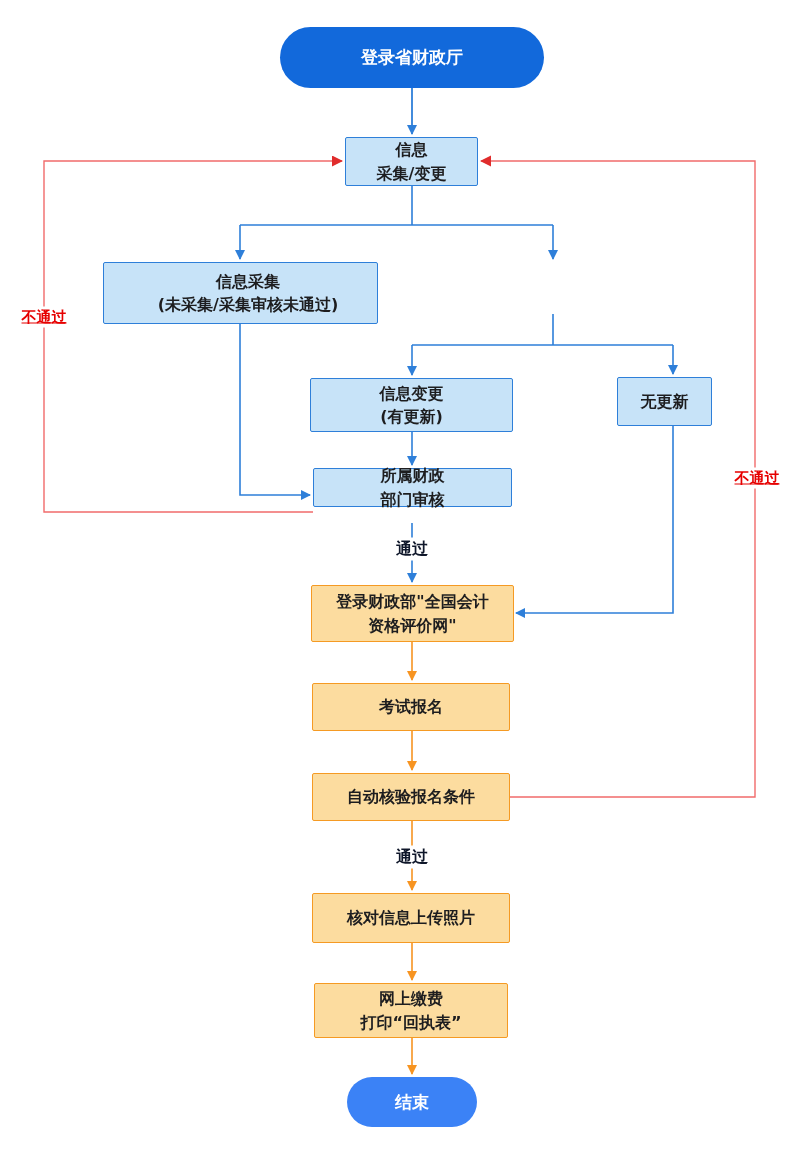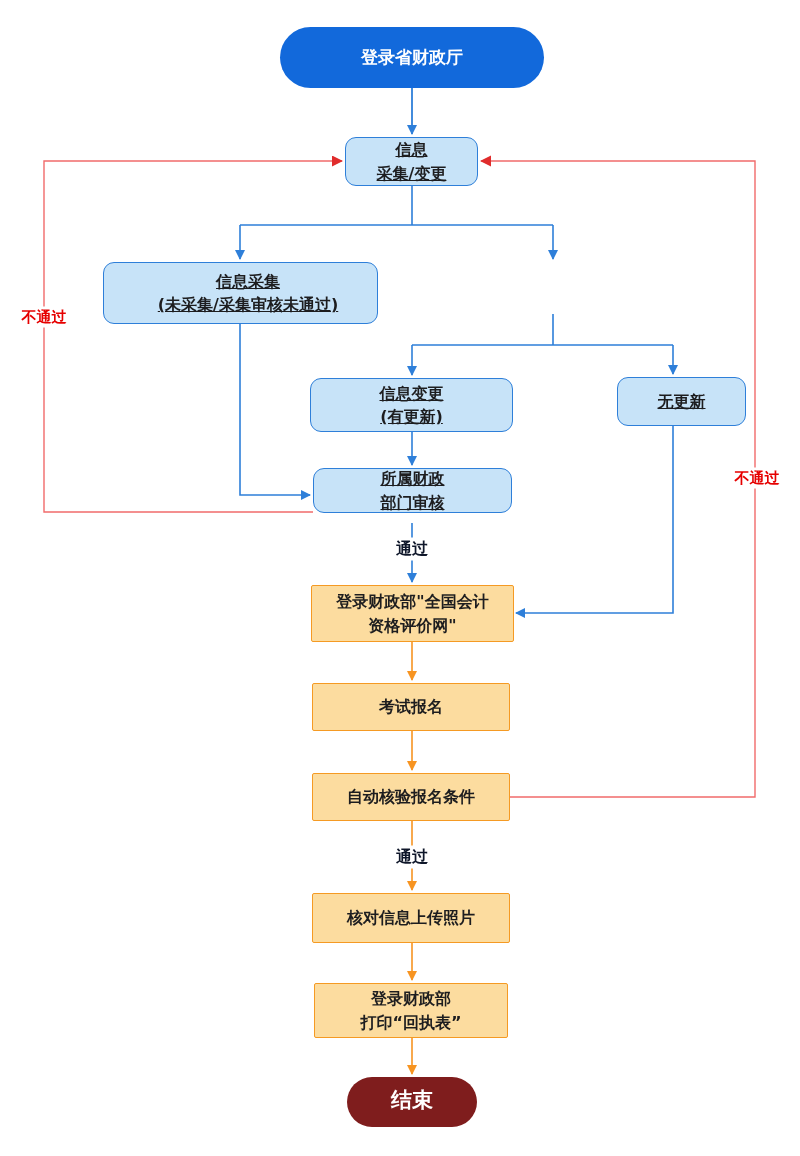--- a/index.html
+++ b/index.html
@@ -9,29 +9,29 @@
   }
   .wires { position:absolute; left:0; top:0; width:800px; height:1156px; z-index:1; pointer-events:none; }
   .node {
     position:absolute; z-index:2; box-sizing:border-box;
     display:flex; flex-direction:column; align-items:center; justify-content:center;
     text-align:center; font-weight:bold; font-size:16px; line-height:1.45; color:#1d1d1f;
   }
   .pill {
     background:#1269db; color:#ffffff; border-radius:31px; font-size:17px;gap:48px;
   }
-  .pill-end { background:#7f1d1d; color:#ffffff; border-radius:25px; font-size:21px;font-family:Liberation Mono, monospace; }
-  .blue-node { background:#c7e3f8; border:1.6px solid #2e7fd9; border-radius:11px;text-decoration:underline; }
+  .pill-end { background:#3b82f6; color:#ffffff; border-radius:25px; font-size:17px; }
+  .blue-node { background:#c7e3f8; border:1.6px solid #2e7fd9; border-radius:2px; }
   .orange-node { background:#fcdc9f; border:1.6px solid #f59a23; border-radius:2px; }
   .edge-label {
     position:absolute; z-index:3; transform:translate(-50%,-50%);
     background:#ffffff; padding:1px 4px; font-weight:bold; font-size:16px; color:#0f172a;
     white-space:nowrap;
   }
-  .fail-label { color:#e60000; font-size:15px; }
+  .fail-label { color:#e60000; font-size:15px;text-decoration:underline; }
 </style>
 </head>
 <body>
 
 <div class="canvas">
 
   <svg class="wires" viewBox="0 0 800 1156" xmlns="http://www.w3.org/2000/svg">
     <defs>
       <marker id="ab" markerUnits="userSpaceOnUse" markerWidth="11" markerHeight="11" refX="9" refY="5" orient="auto">
           <path d="M0,0 L10,5 L0,10 Z" fill="#2e7fd9"></path>
@@ -79,25 +79,25 @@
     <div>信息采集</div>
     <div>(未采集/采集审核未通过)</div>
   </div>
 
 
   <div class="node blue-node" style="left:310px; top:378px; width:203px; height:54px;text-align:right;">
     <div>信息变更</div>
     <div>(有更新)</div>
   </div>
 
-  <div class="node blue-node" style="left:617px; top:377px; width:129px; height:49px;">
+  <div class="node blue-node" style="left:617px; top:377px; width:95px; height:49px;">
     <div>无更新</div>
   </div>
 
-  <div class="node blue-node" style="left:313px; top:468px; width:199px; height:45px;">
+  <div class="node blue-node" style="left:313px; top:468px; width:199px; height:39px;">
     <div>所属财政</div>
     <div>部门审核</div>
   </div>
 
   <div class="node orange-node" style="left:311px; top:585px; width:203px; height:57px;">
     <div>登录财政部"全国会计</div>
     <div>资格评价网"</div>
   </div>
 
   <div class="node orange-node" style="left:312px; top:683px; width:198px; height:48px;">
@@ -106,21 +106,21 @@
 
   <div class="node orange-node" style="left:312px; top:773px; width:198px; height:48px;">
     <div>自动核验报名条件</div>
   </div>
 
   <div class="node orange-node" style="left:312px; top:893px; width:198px; height:50px;">
     <div>核对信息上传照片</div>
   </div>
 
   <div class="node orange-node" style="left:314px; top:983px; width:194px; height:55px;">
-    <div>登录财政部</div>
+    <div>网上缴费</div>
     <div>打印“回执表”</div>
   </div>
 
   <div class="node pill-end" style="left:347px; top:1077px; width:130px; height:50px;">
     <div>结束</div>
   </div>
 
   <div class="edge-label" style="left:412px; top:549px;">通过</div>
   <div class="edge-label" style="left:412px; top:857px;">通过</div>
   <div class="edge-label fail-label" style="left:44px; top:317px;">不通过</div>

